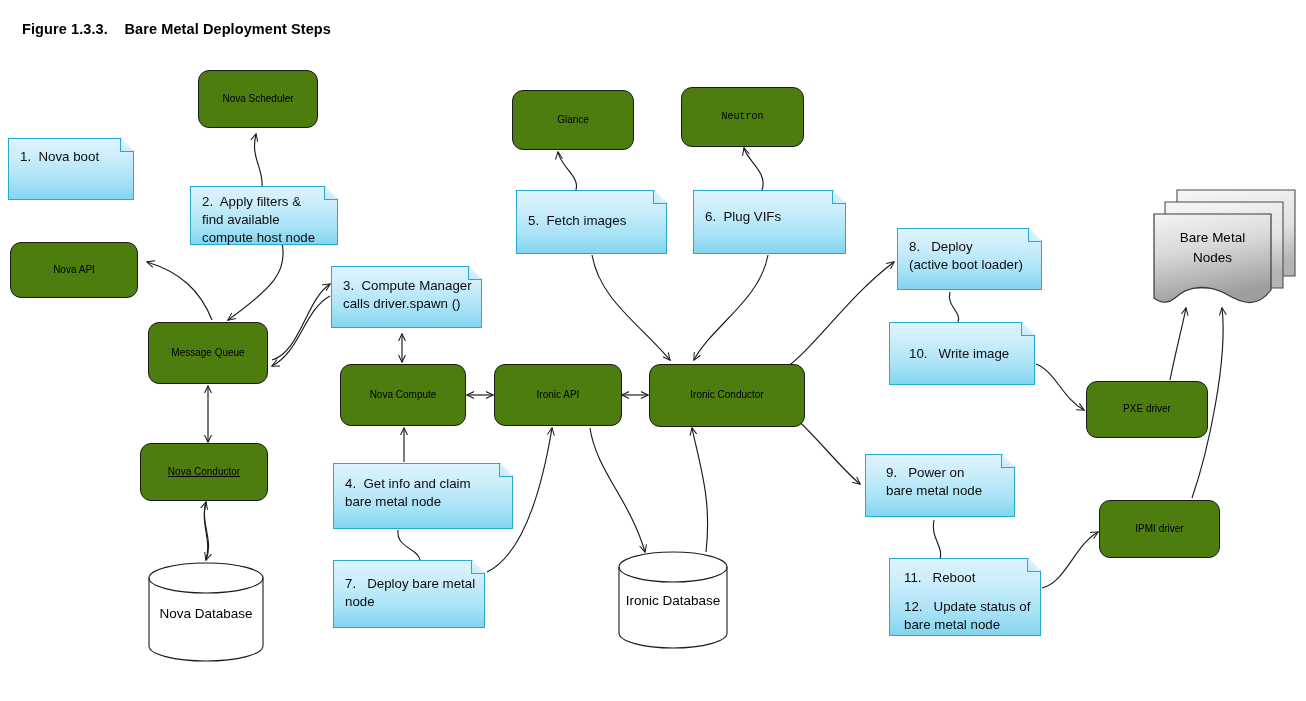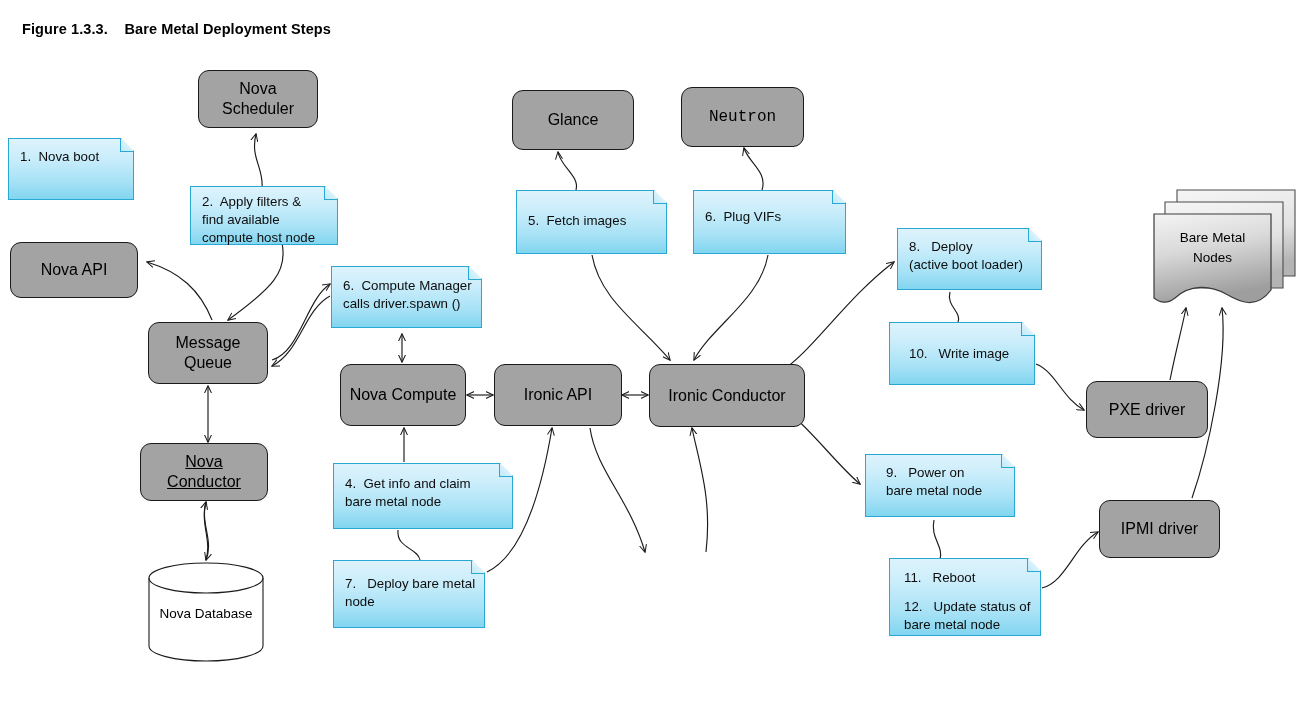--- a/index.html
+++ b/index.html
@@ -7,22 +7,22 @@
        font-family:"Liberation Sans","DejaVu Sans",sans-serif;color:#000;}
 
   #figure-title{position:absolute;left:22px;top:21px;font-size:14.5px;font-weight:bold;
                 letter-spacing:.1px;white-space:pre;}
 
   #diagram-canvas{position:absolute;left:0;top:0;width:1306px;height:701px;}
   svg.edges{position:absolute;left:0;top:0;width:1306px;height:701px;overflow:visible;}
 
   
   .node{position:absolute;box-sizing:border-box;border:1.1px solid #1a1a1a;
-        border-radius:11px;background:#a3a3a3;display:flex;align-items:center;
-        justify-content:center;text-align:center;font-size:16px;line-height:1.25;
+        border-radius:11px;background:#4d7c0f;display:flex;align-items:center;
+        justify-content:center;text-align:center;font-size:10px;line-height:1.25;
         padding:2px 6px;}
 
   
   .note{position:absolute;box-sizing:border-box;font-size:13.3px;line-height:1.37;
         color:#0d0d0d;padding:9px 10px 8px 11px;
         background:linear-gradient(180deg,#ddf3fc 0%,#cdeefb 28%,#a8e2f6 70%,#82d5f0 100%);
         border:1px solid #2aa8d4;
         box-shadow:2px 2px 3px rgba(0,0,0,.22);
         clip-path:polygon(0 0, calc(100% - 13px) 0, 100% 13px, 100% 100%, 0 100%);}
   .note .fold{position:absolute;right:0;top:0;width:13px;height:13px;
@@ -162,20 +162,27 @@
   </div>
 
   <div class="cyl" style="left:148px;top:562px;width:116px;height:100px;">
     <svg width="116" height="100" viewBox="0 0 116 100" xmlns="http://www.w3.org/2000/svg">
       <path d="M1,16 L1,84 A57,15 0 0 0 115,84 L115,16 A57,15 0 0 0 1,16 Z" fill="#ffffff" stroke="#1a1a1a" stroke-width="1.1"></path>
       <path d="M1,16 A57,15 0 0 0 115,16" fill="none" stroke="#1a1a1a" stroke-width="1.1"></path>
     </svg>
     <div class="cap" style="top:44px;">Nova Database</div>
   </div>
 
+  <div class="cyl" style="left:618px;top:551px;width:110px;height:98px;">
+    <svg width="110" height="98" viewBox="0 0 110 98" xmlns="http://www.w3.org/2000/svg">
+      <path d="M1,16 L1,82 A54,15 0 0 0 109,82 L109,16 A54,15 0 0 0 1,16 Z" fill="#ffffff" stroke="#1a1a1a" stroke-width="1.1"></path>
+      <path d="M1,16 A54,15 0 0 0 109,16" fill="none" stroke="#1a1a1a" stroke-width="1.1"></path>
+    </svg>
+    <div class="cap" style="top:42px;">Ironic Database</div>
+  </div>
 
   <div class="stack" style="left:1152px;top:188px;width:145px;height:122px;">
     <svg width="145" height="122" viewBox="0 0 145 122" xmlns="http://www.w3.org/2000/svg">
       <defs>
         <linearGradient id="gdoc" x1="0" y1="0" x2="0.25" y2="1">
           <stop offset="0%" stop-color="#f4f4f4"></stop>
           <stop offset="45%" stop-color="#d9d9d9"></stop>
           <stop offset="100%" stop-color="#9e9e9e"></stop>
         </linearGradient>
         <linearGradient id="gdoc2" x1="0" y1="0" x2="0.25" y2="1">
@@ -207,21 +214,21 @@
 
   <div class="note" style="left:190px;top:186px;width:148px;height:59px;padding-top:6px;">
     <span class="fold"></span>
     <span class="l">2.  Apply filters &amp;</span>
     <span class="l">find available</span>
     <span class="l">compute host node</span>
   </div>
 
   <div class="note" style="left:331px;top:266px;width:151px;height:62px;padding-top:10px;">
     <span class="fold"></span>
-    <span class="l">6.  Compute Manager</span>
+    <span class="l">3.  Compute Manager</span>
     <span class="l">calls driver.spawn ()</span>
   </div>
 
   <div class="note" style="left:333px;top:463px;width:180px;height:66px;padding-top:11px;">
     <span class="fold"></span>
     <span class="l">4.  Get info and claim</span>
     <span class="l">bare metal node</span>
   </div>
 
   <div class="note" style="left:516px;top:190px;width:151px;height:64px;padding-top:21px;">

